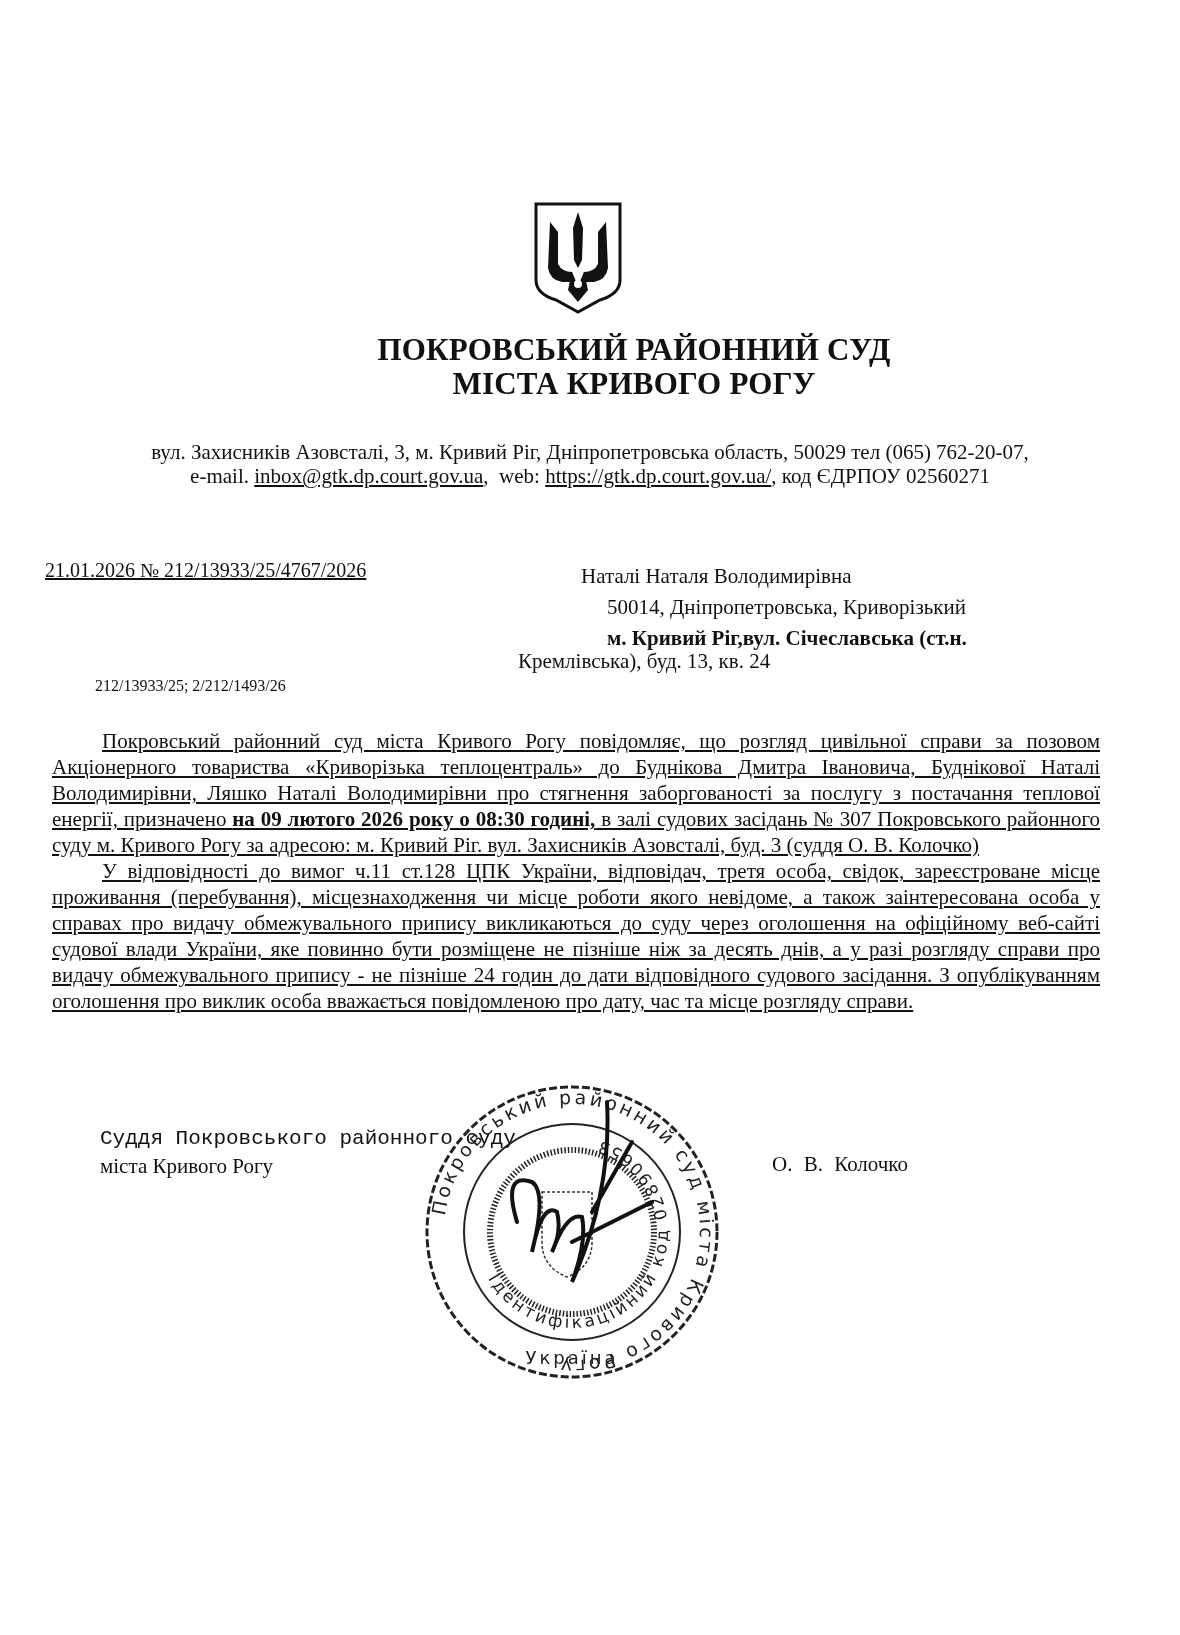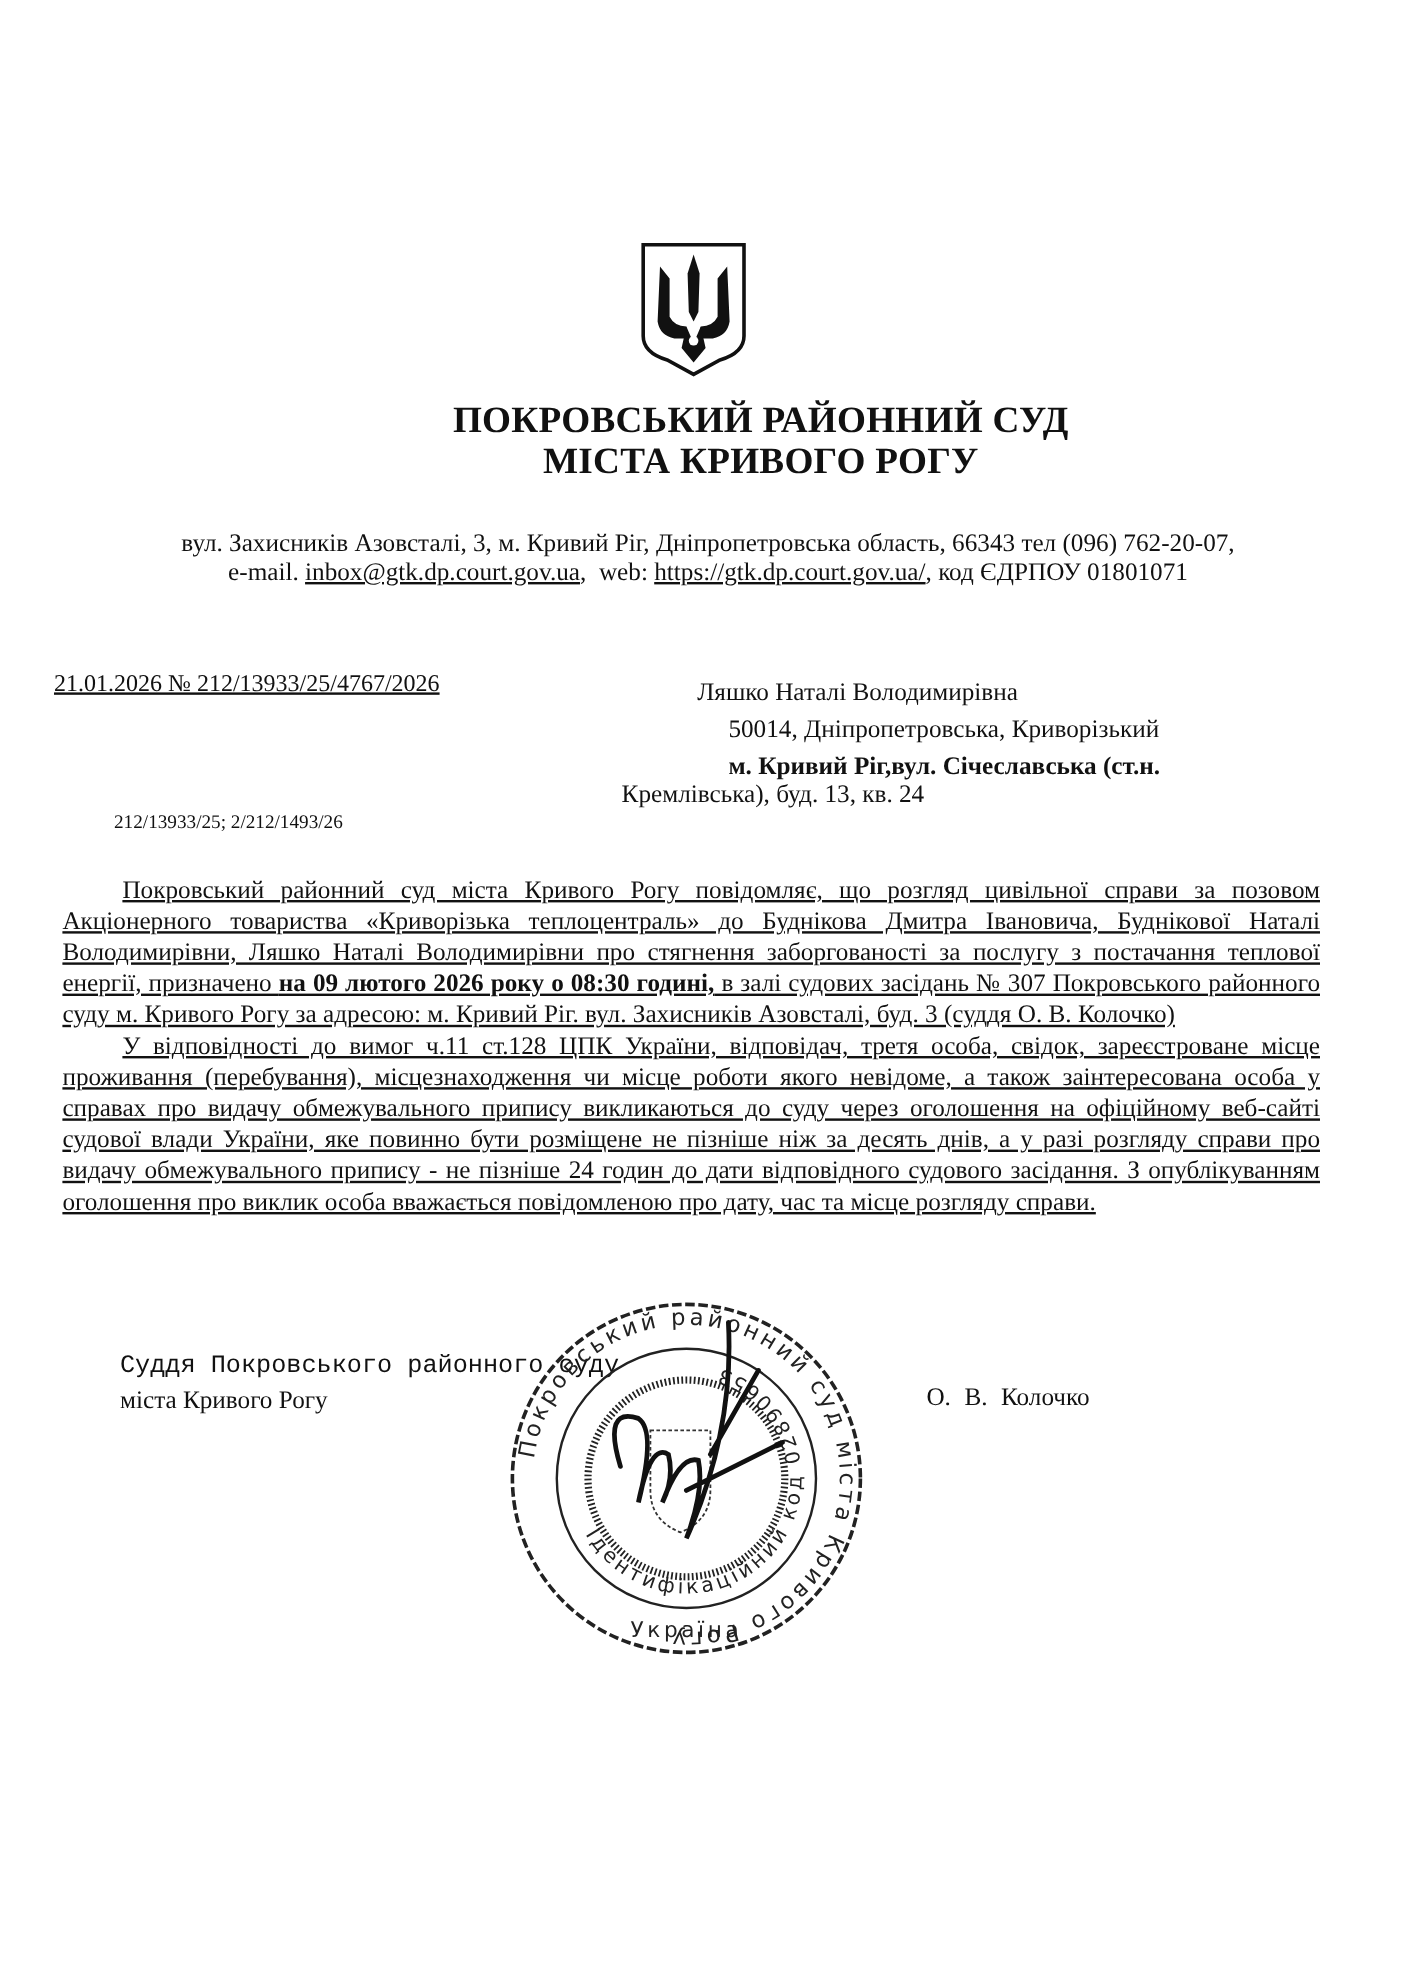--- a/index.html
+++ b/index.html
@@ -38,31 +38,31 @@
   <path d="M50 14 L55 30 L54 62 L50 70 L46 62 L45 30 Z" fill="#111"></path>
   <path d="M22 24 L30 34 L30 66 Q34 74 44 74 L46 84 L34 84 Q22 82 20 70 Z" fill="#111"></path>
   <path d="M78 24 L70 34 L70 66 Q66 74 56 74 L54 84 L66 84 Q78 82 80 70 Z" fill="#111"></path>
   <path d="M44 74 L50 88 L56 74 L60 92 L50 104 L40 92 Z" fill="#111"></path>
   <circle cx="50" cy="86" r="4" fill="#fff"></circle>
 </svg>
 
 <div class="abs title title1">ПОКРОВСЬКИЙ РАЙОННИЙ СУД</div>
 <div class="abs title title2">МІСТА КРИВОГО РОГУ</div>
 
-<div class="abs addr addr1">вул. Захисників Азовсталі, 3, м. Кривий Ріг,  Дніпропетровська область, 66343 тел  (096) 762-20-07,</div>
+<div class="abs addr addr1">вул. Захисників Азовсталі, 3, м. Кривий Ріг,  Дніпропетровська область, 50029 тел  (065) 762-20-07,</div>
 <div class="abs addr addr2">
   <span>e-mail.</span>
   <span class="u">inbox@gtk.dp.court.gov.ua</span>,
   &nbsp;<span>web:</span>
-  <span class="u">https://gtk.dp.court.gov.ua/</span><span>, код ЄДРПОУ 01801071</span>
+  <span class="u">https://gtk.dp.court.gov.ua/</span><span>, код ЄДРПОУ 02560271</span>
 </div>
 
 <div class="abs outno">21.01.2026 № 212/13933/25/4767/2026</div>
 
-<div class="abs recipient rec-name">Ляшко Наталі Володимирівна</div>
+<div class="abs recipient rec-name">Наталі Наталя Володимирівна</div>
 <div class="abs recipient rec-l2">50014,  Дніпропетровська,  Криворізький</div>
 <div class="abs recipient rec-l3">м. Кривий Ріг,вул. Січеславська (ст.н.</div>
 <div class="abs recipient rec-l4">Кремлівська), буд. 13, кв. 24</div>
 
 <div class="abs caseno">212/13933/25; 2/212/1493/26</div>
 
 <div class="abs body">
   <p><span>Покровський районний суд міста Кривого Рогу  повідомляє, що розгляд цивільної справи за позовом Акціонерного товариства «Криворізька теплоцентраль» до Буднікова Дмитра Івановича, Буднікової Наталі Володимирівни, Ляшко Наталі Володимирівни про стягнення заборгованості за послугу з постачання теплової енергії, призначено </span><b>на 09 лютого 2026 року о 08:30 годині,</b><span> в залі судових засідань № 307 Покровського  районного суду м. Кривого Рогу  за адресою: м. Кривий Ріг. вул. Захисників Азовсталі,  буд. 3 (суддя  О.  В.  Колочко)</span></p>
   <p>У відповідності до вимог ч.11 ст.128 ЦПК України, відповідач, третя особа, свідок, зареєстроване місце проживання (перебування), місцезнаходження чи місце роботи якого невідоме, а також заінтересована особа у справах про видачу обмежувального припису викликаються до суду через оголошення на офіційному веб-сайті судової влади України, яке повинно бути розміщене не пізніше ніж за десять днів, а у разі розгляду справи про видачу обмежувального припису - не пізніше 24 годин до дати відповідного судового засідання. З опублікуванням оголошення про виклик особа вважається повідомленою про дату, час та місце розгляду справи.</p>
 </div>

